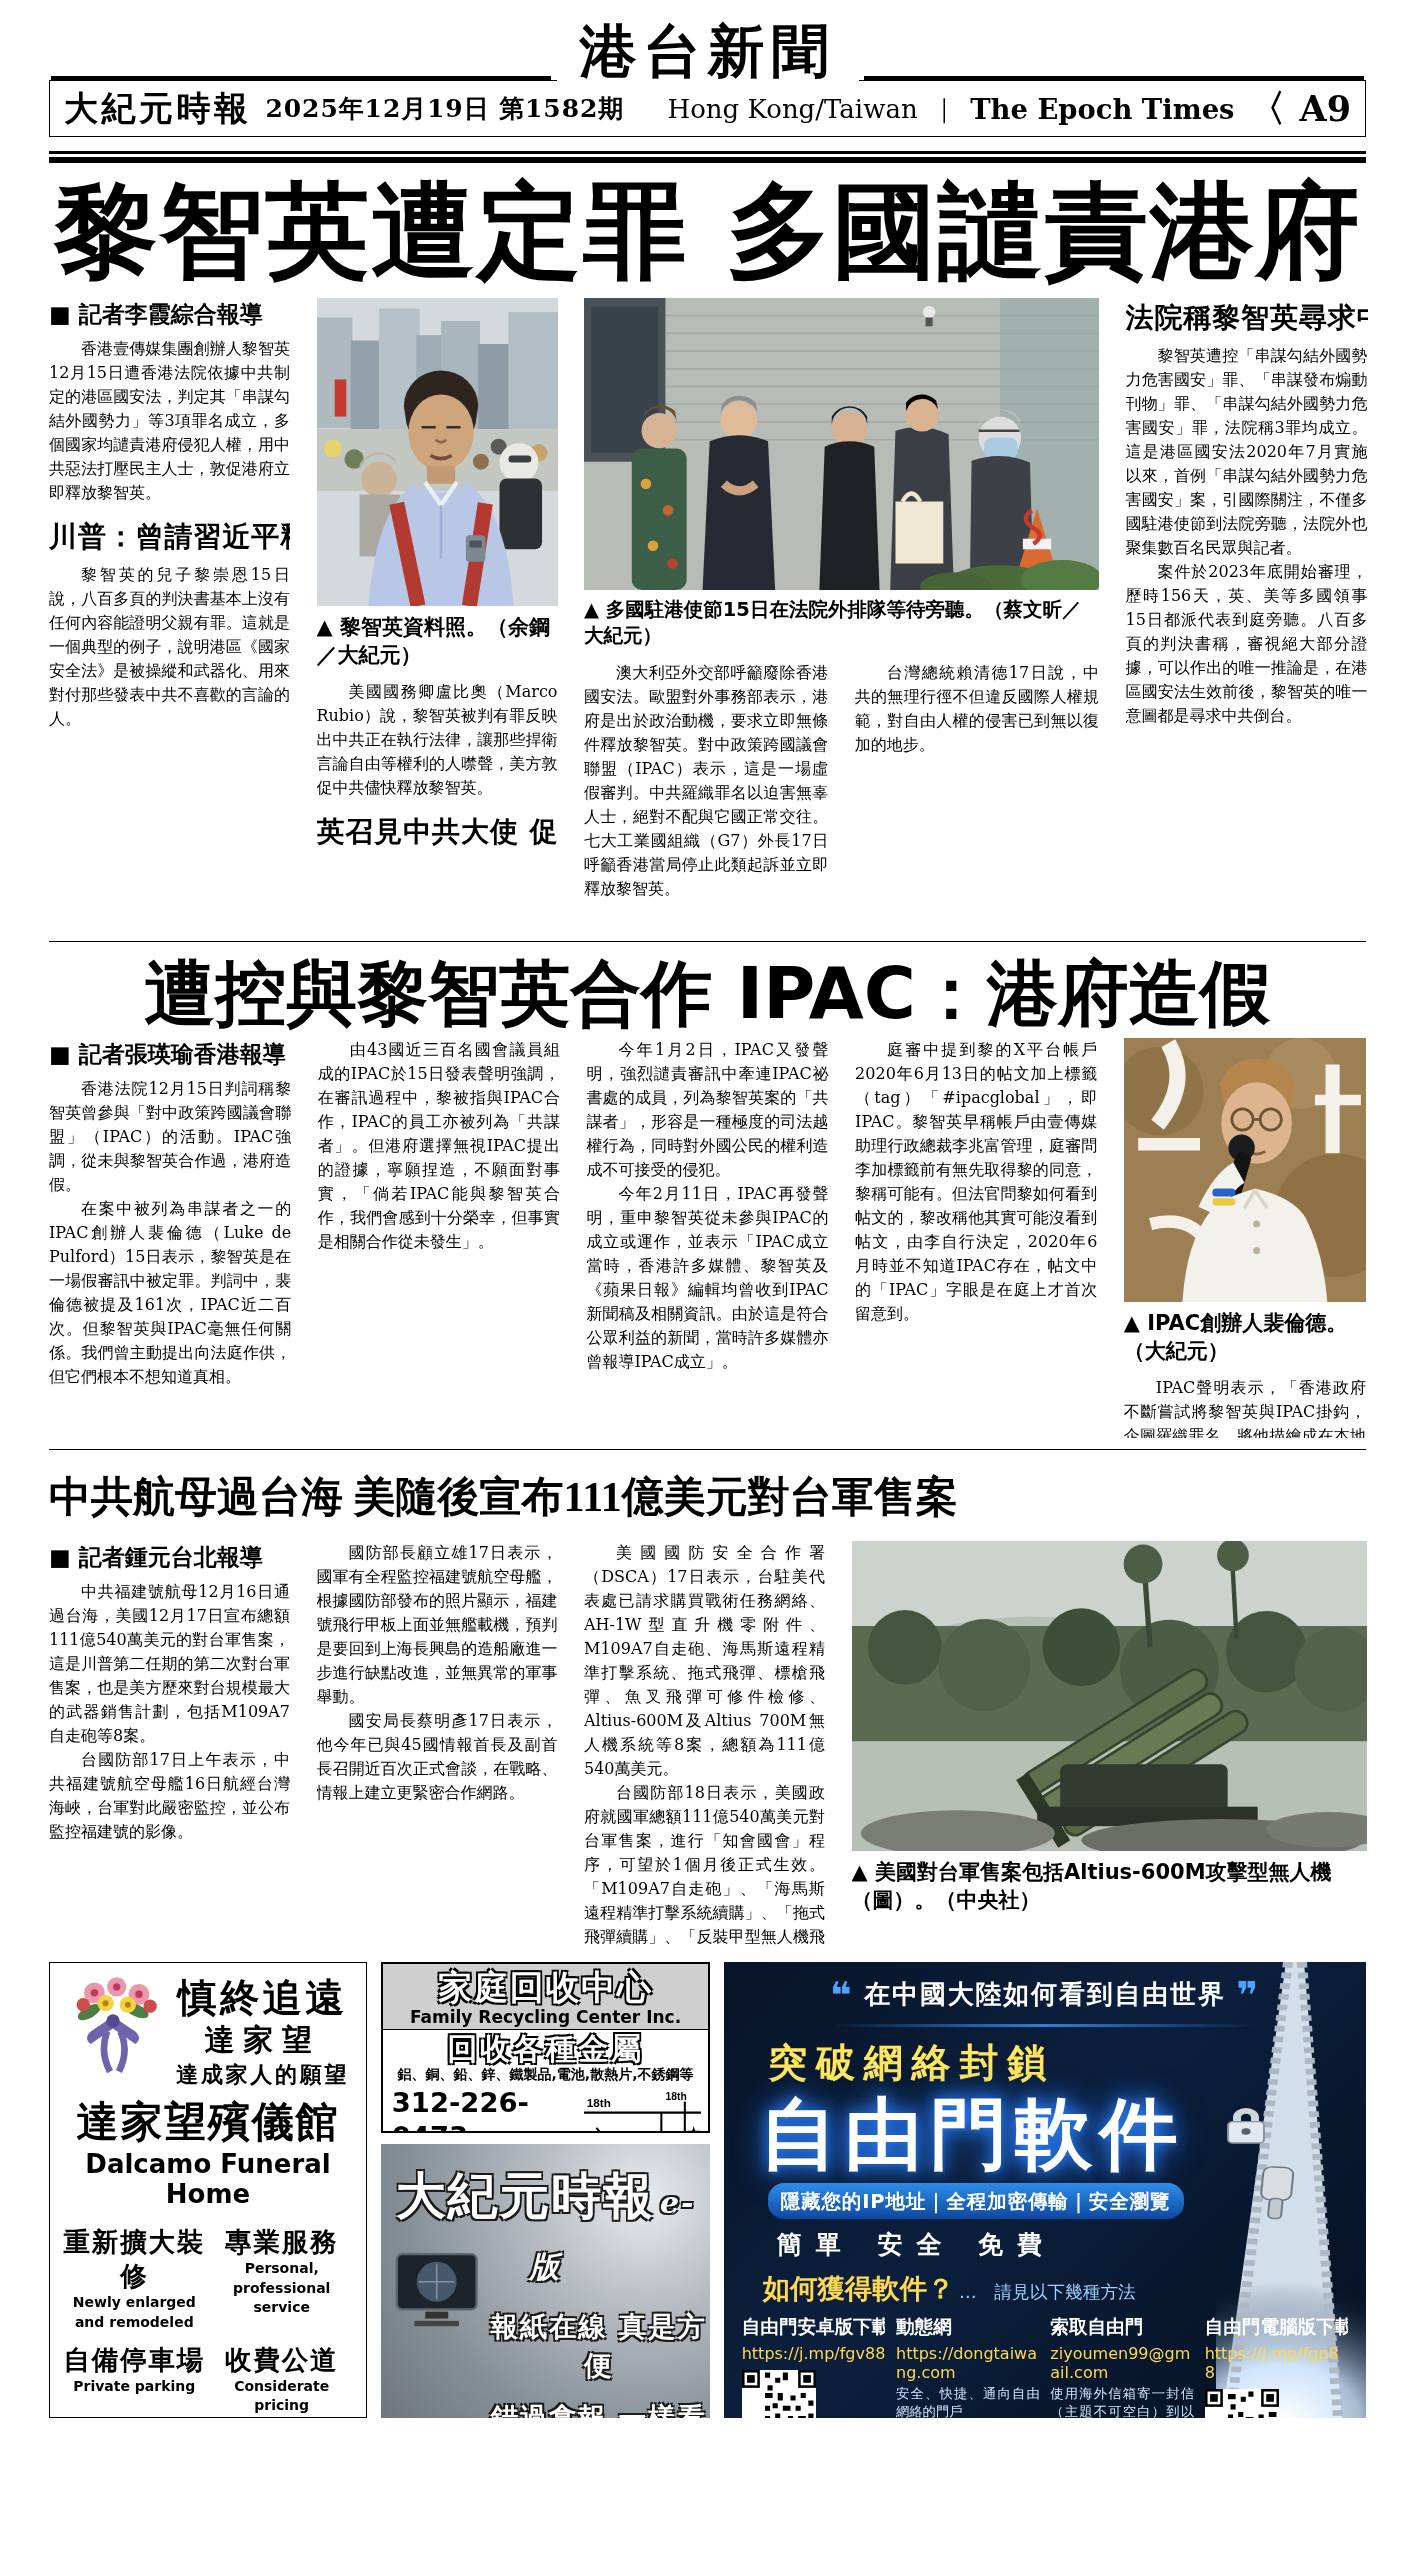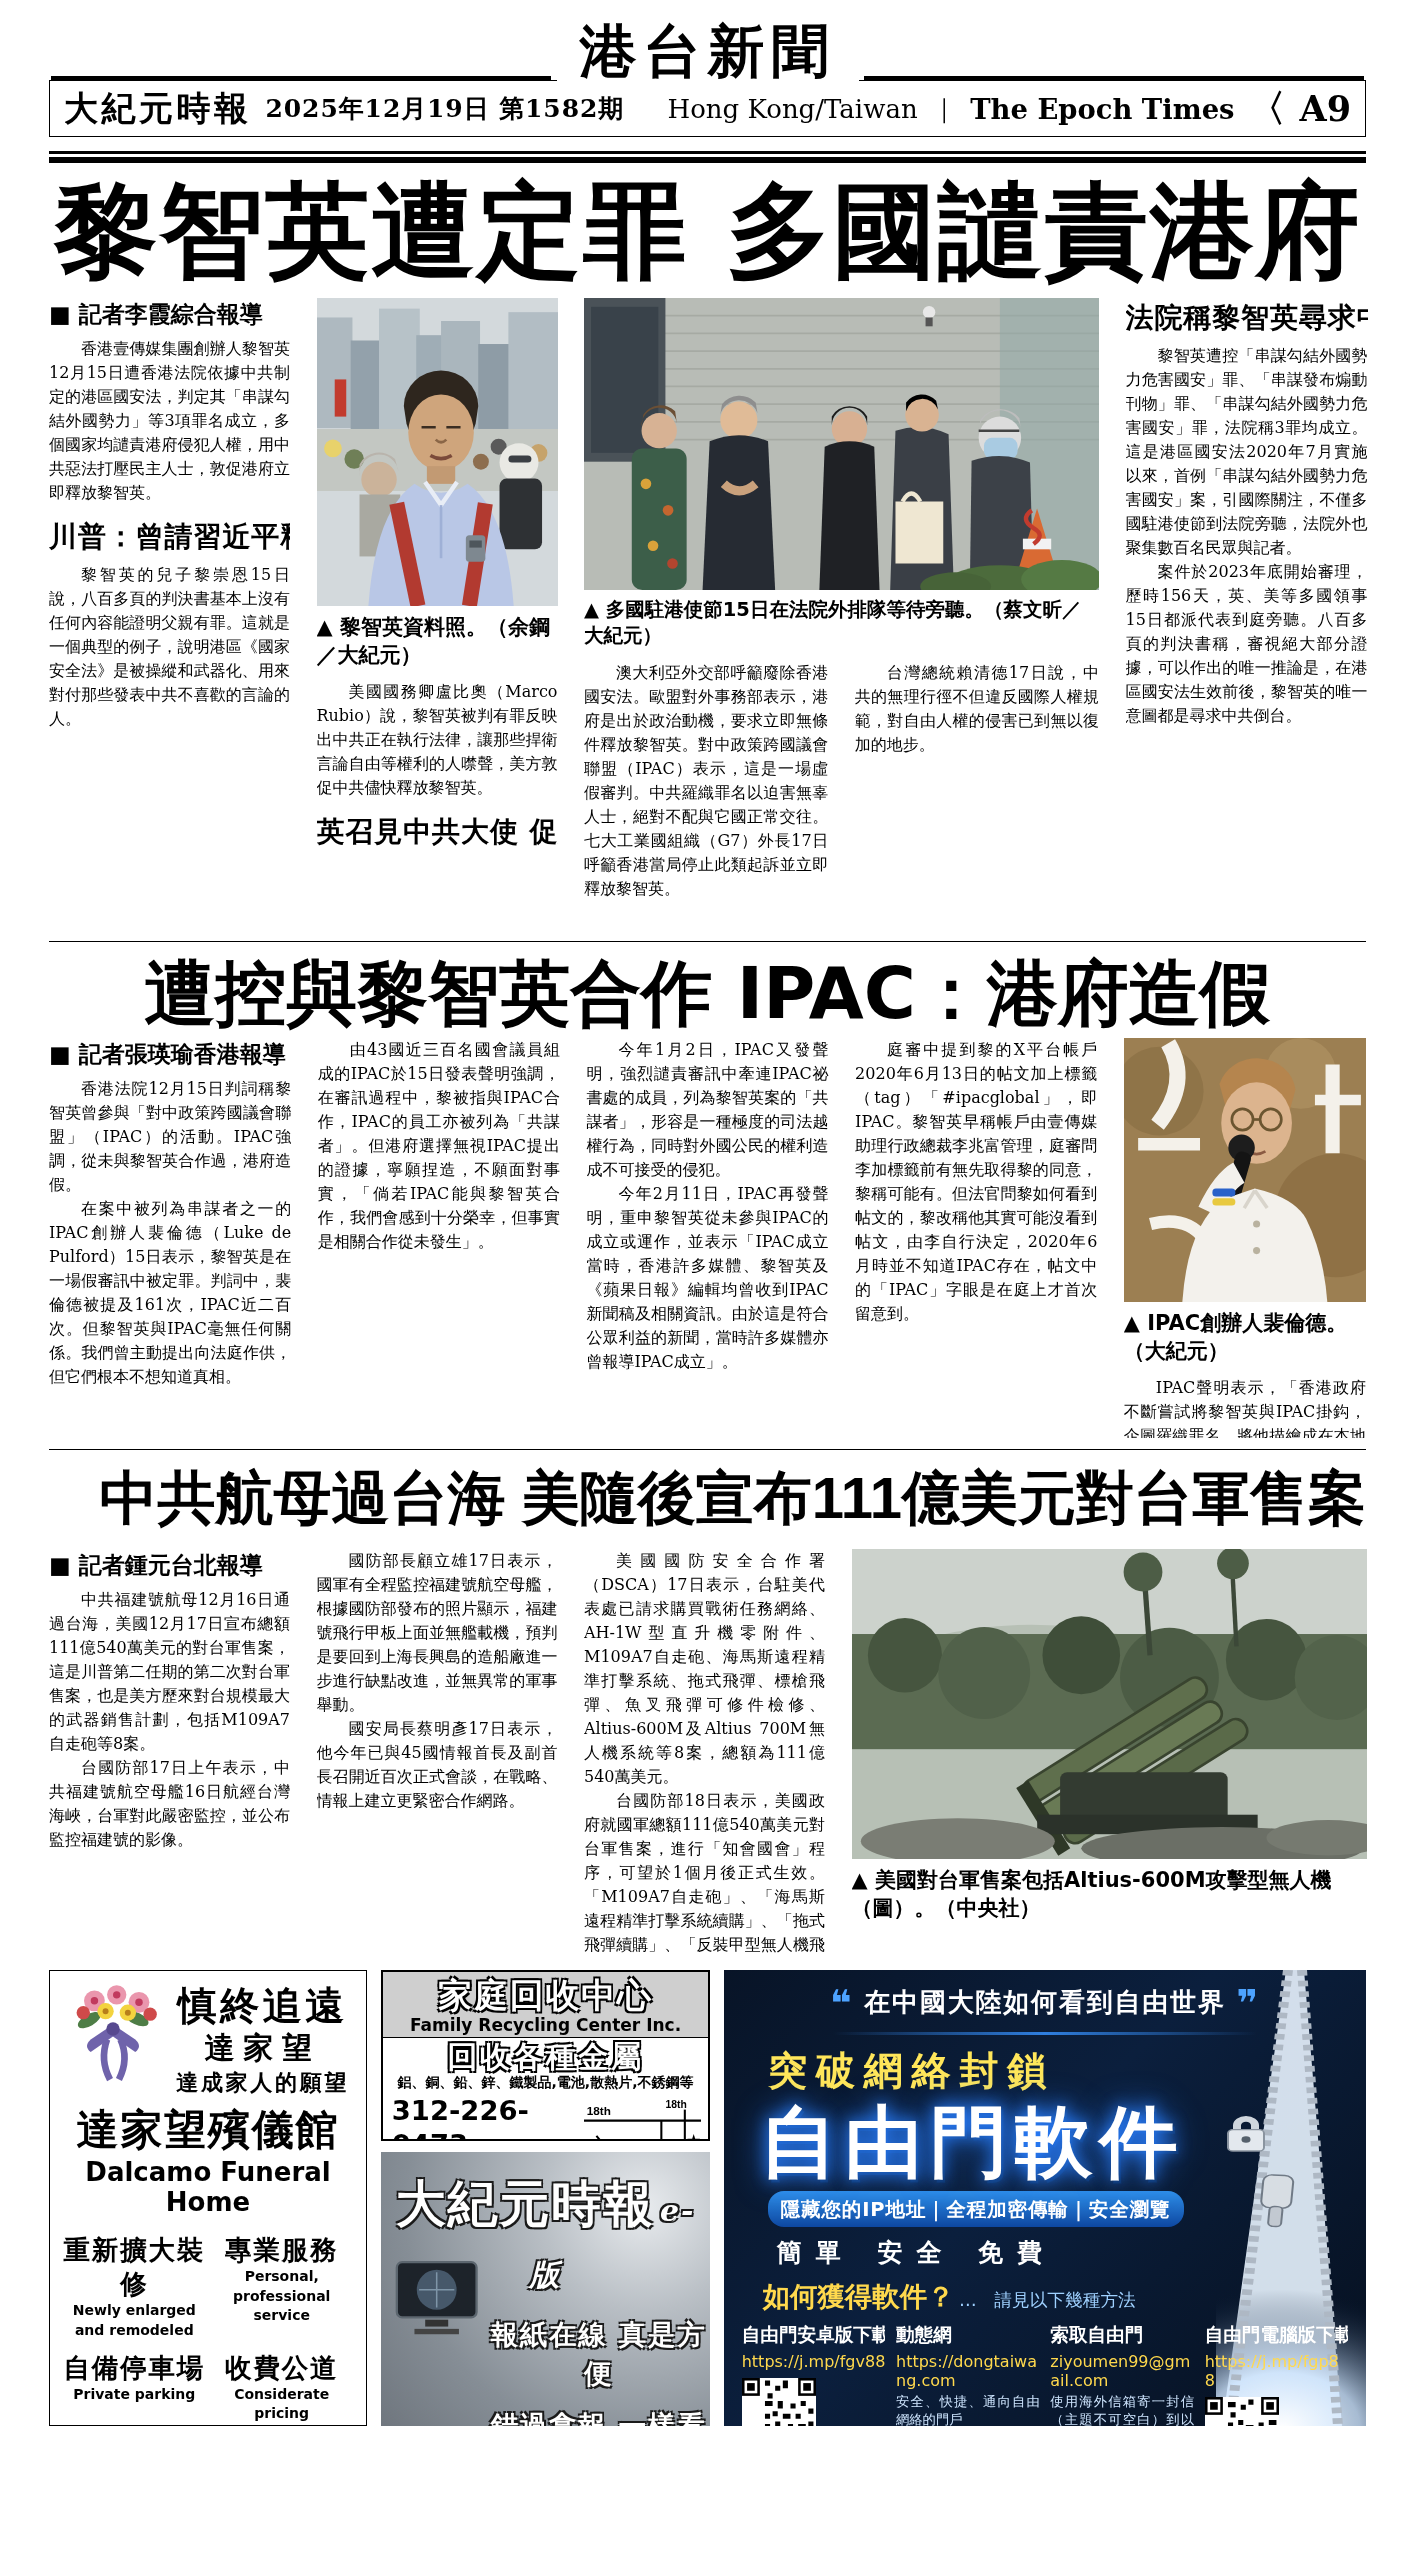--- a/index.html
+++ b/index.html
@@ -24,28 +24,28 @@
   .mh-chev{font-size:37px;font-weight:900;line-height:35px;}
   .mh-page{font-size:35px;font-weight:bold;}
   .rule-a{height:2.7px;background:#000;margin:14px 49px 0;}
   .rule-b{height:6.2px;background:#000;margin:3.5px 49px 0;}
 
   
   .hl-main{margin:8.8px 35px 0;font-weight:900;font-size:104px;line-height:117px;text-align:center;
            letter-spacing:1.8px;white-space:nowrap;}
   .hl-2{margin:12.4px 49px 0;font-weight:900;font-size:71px;line-height:78px;text-align:center;
         font-family:"DejaVu Sans","Liberation Sans",sans-serif;white-space:nowrap;}
-  .hl-3{margin:10.6px 49px 0;font-weight:900;font-size:58px;line-height:73px;text-align:right;
-        font-family:Liberation Sans, sans-serif;white-space:nowrap;}
+  .hl-3{margin:10.6px 49px 0;font-weight:900;font-size:42px;line-height:73px;text-align:left;
+        font-family:Liberation Serif, serif;white-space:nowrap;}
 
   
   .cols{display:flex;gap:26.5px;padding:0 49px;overflow:hidden;}
   .a1{height:632px;margin-top:8.8px;}
   .a2{height:400px;margin-top:5.3px;}
-  .a3{height:407px;margin-top:15px;}
+  .a3{height:407px;margin-top:7px;}
   .col{flex:0 0 241px;overflow:hidden;}
   .colw{flex:0 0 515px;overflow:hidden;}
   .colx{flex:1 1 0;overflow:hidden;}
   .col5{flex:0 0 242px;overflow:hidden;}
   .p{font-size:16px;line-height:24px;text-align:justify;text-indent:2em;margin:0;}
   .byline{font-family:"DejaVu Sans","Liberation Sans",sans-serif;font-weight:bold;font-size:23px;
           line-height:32px;margin:0 0 7px;}
   .sh{font-family:"DejaVu Sans","Liberation Sans",sans-serif;font-weight:bold;font-size:28px;
       line-height:35px;margin:14px 0 8.8px;letter-spacing:0.9px;white-space:nowrap;}
   .sh.first{margin-top:1.8px;}

